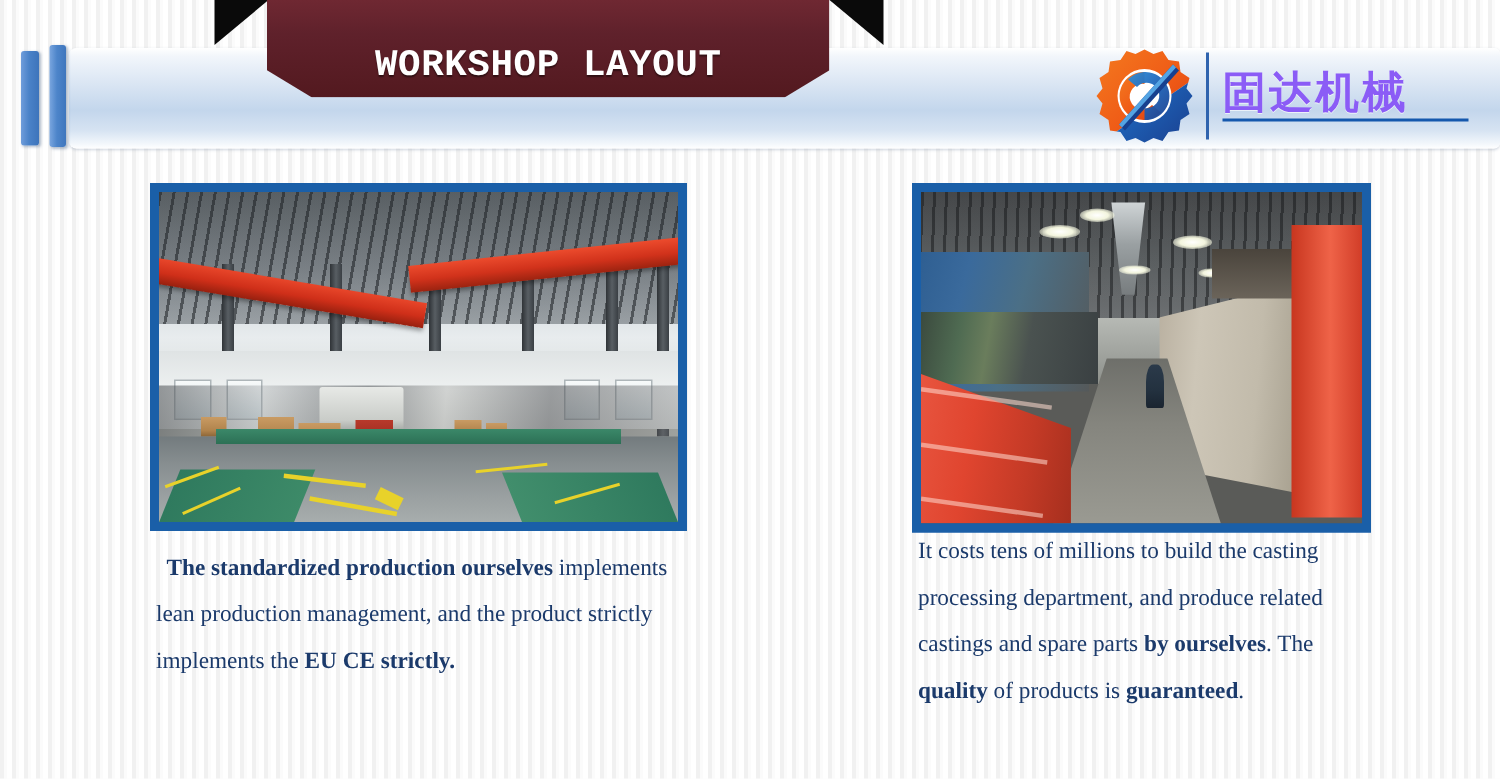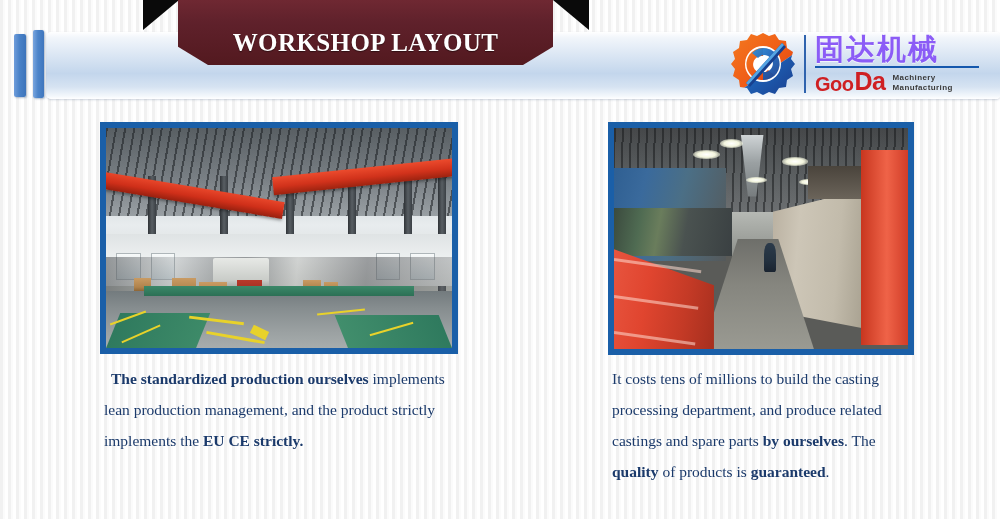--- a/index.html
+++ b/index.html
@@ -90,21 +90,21 @@
     width: 375px;
     height: 65px;
     background: linear-gradient(to bottom, #6f2832 0%, #5f212b 35%, #53191f 100%);
     clip-path: polygon(0 0, 100% 0, 100% 72%, 92% 100%, 8% 100%, 0 72%);
     display: flex;
     align-items: center;
     justify-content: center;
   }
   .banner-title {
     color: #ffffff;
-    font-family: Liberation Serif, serif;
+    font-family: Liberation Mono, monospace;
     font-size: 25px;
     font-weight: bold;
     letter-spacing: 0.4px;
     padding-bottom: 7px;
     text-shadow: 0 1px 1px rgba(0,0,0,0.45);
     white-space: nowrap;
     margin-top: 28px;
   }
 
   
@@ -342,21 +342,21 @@
 
   
   .text-block {
     position: absolute;
     color: #1b3a6b;
     font-family: "Liberation Serif", serif;
     font-size: 15.5px;
     line-height: 31px;
   }
   .text-left  { left: 104px; top: 363px; width: 352px; }
-  .text-right { left: 612px; top: 363px; width: 300px; }
+  .text-right { left: 612px; top: 352px; width: 300px; }
   .text-block b { font-weight: bold; }
   .indent { display: inline-block; width: 7px; }
 </style>
 </head>
 <body>
 
 <div class="header">
 
   <div class="header-bar"></div>
   <div class="bar-left-1"></div>
@@ -410,28 +410,20 @@
         <path d="M56 14 L20 54 L24 58 L60 18 Z" fill="#17408f"></path>
         <path d="M56 14 L20 54 L22 56 L58 16 Z" fill="#5fb6f2" opacity="0.85"></path>
       </svg>
     </div>
 
     <div class="logo-divider"></div>
 
     <div class="logo-text">
       <div class="logo-cn">固达机械</div>
       <div class="logo-rule"></div>
-      <div class="logo-bottom">
-        <span class="logo-goo">Goo</span>
-        <span class="logo-da">Da</span>
-        <span class="logo-en">
-          <span>Machinery</span><br>
-          <span>Manufacturing</span>
-        </span>
-      </div>
     </div>
 
   </div>
 </div>
 
 <div class="photo-frame photo-left">
   <div class="photo-inner">
     <div class="wsA-sky"></div>
     <div class="wsA-roof"></div>
 

